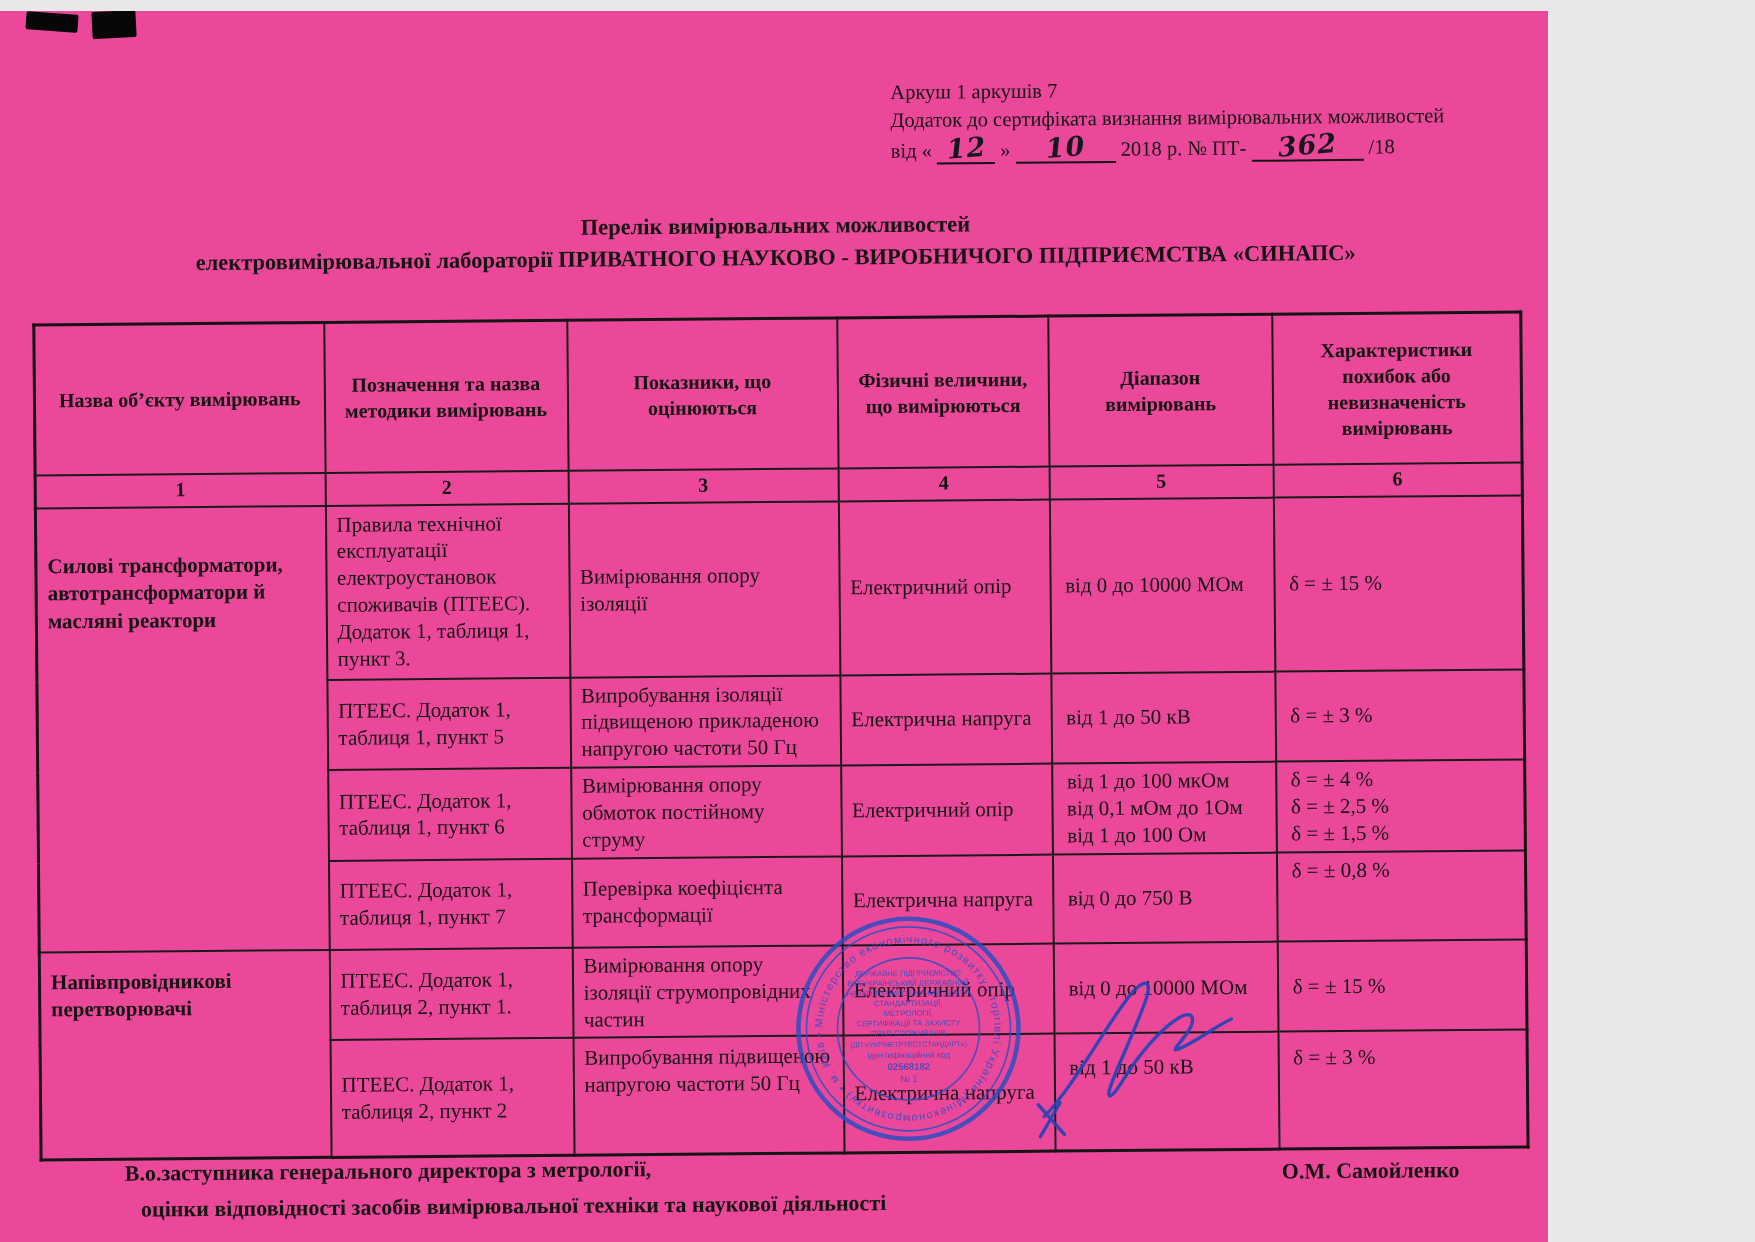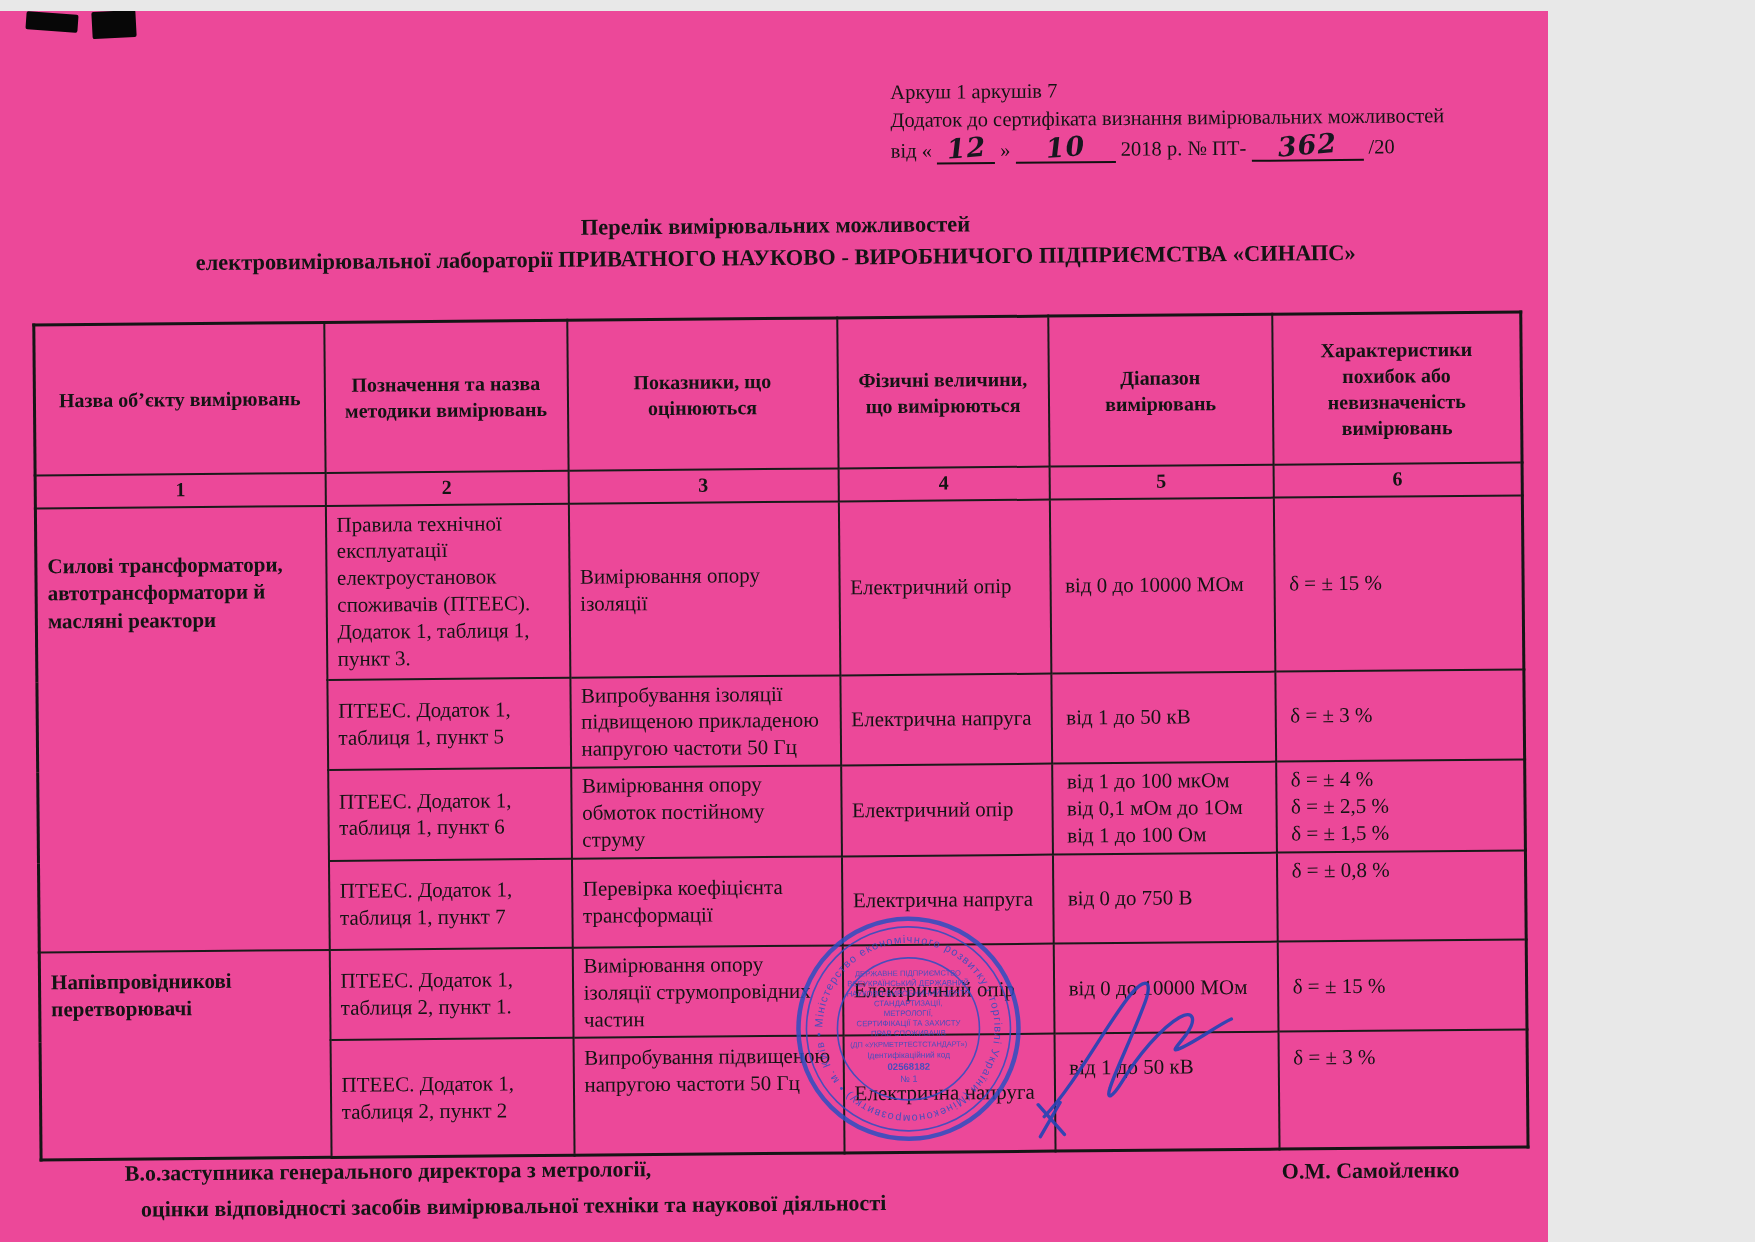--- a/index.html
+++ b/index.html
@@ -84,21 +84,21 @@
     <div class="cert-head">
       <span class="row">Аркуш 1 аркушів 7</span>
       <span class="row">Додаток до сертифіката визнання вимірювальних можливостей</span>
       <span class="row">
         <span>від «</span>
         <span class="blank day"><span class="hand">12</span></span>
         <span>»</span>
         <span class="blank month"><span class="hand">10</span></span>
         <span>2018 р. № ПТ-</span>
         <span class="blank num"><span class="hand">362</span></span>
-        <span>/20</span>
+        <span>/18</span>
       </span>
     </div>
 
     <div class="title">
       <div class="l1">Перелік вимірювальних можливостей</div>
       <div class="l2">електровимірювальної лабораторії ПРИВАТНОГО НАУКОВО - ВИРОБНИЧОГО ПІДПРИЄМСТВА «СИНАПС»</div>
     </div>
 
     <table class="main">
       <colgroup>

